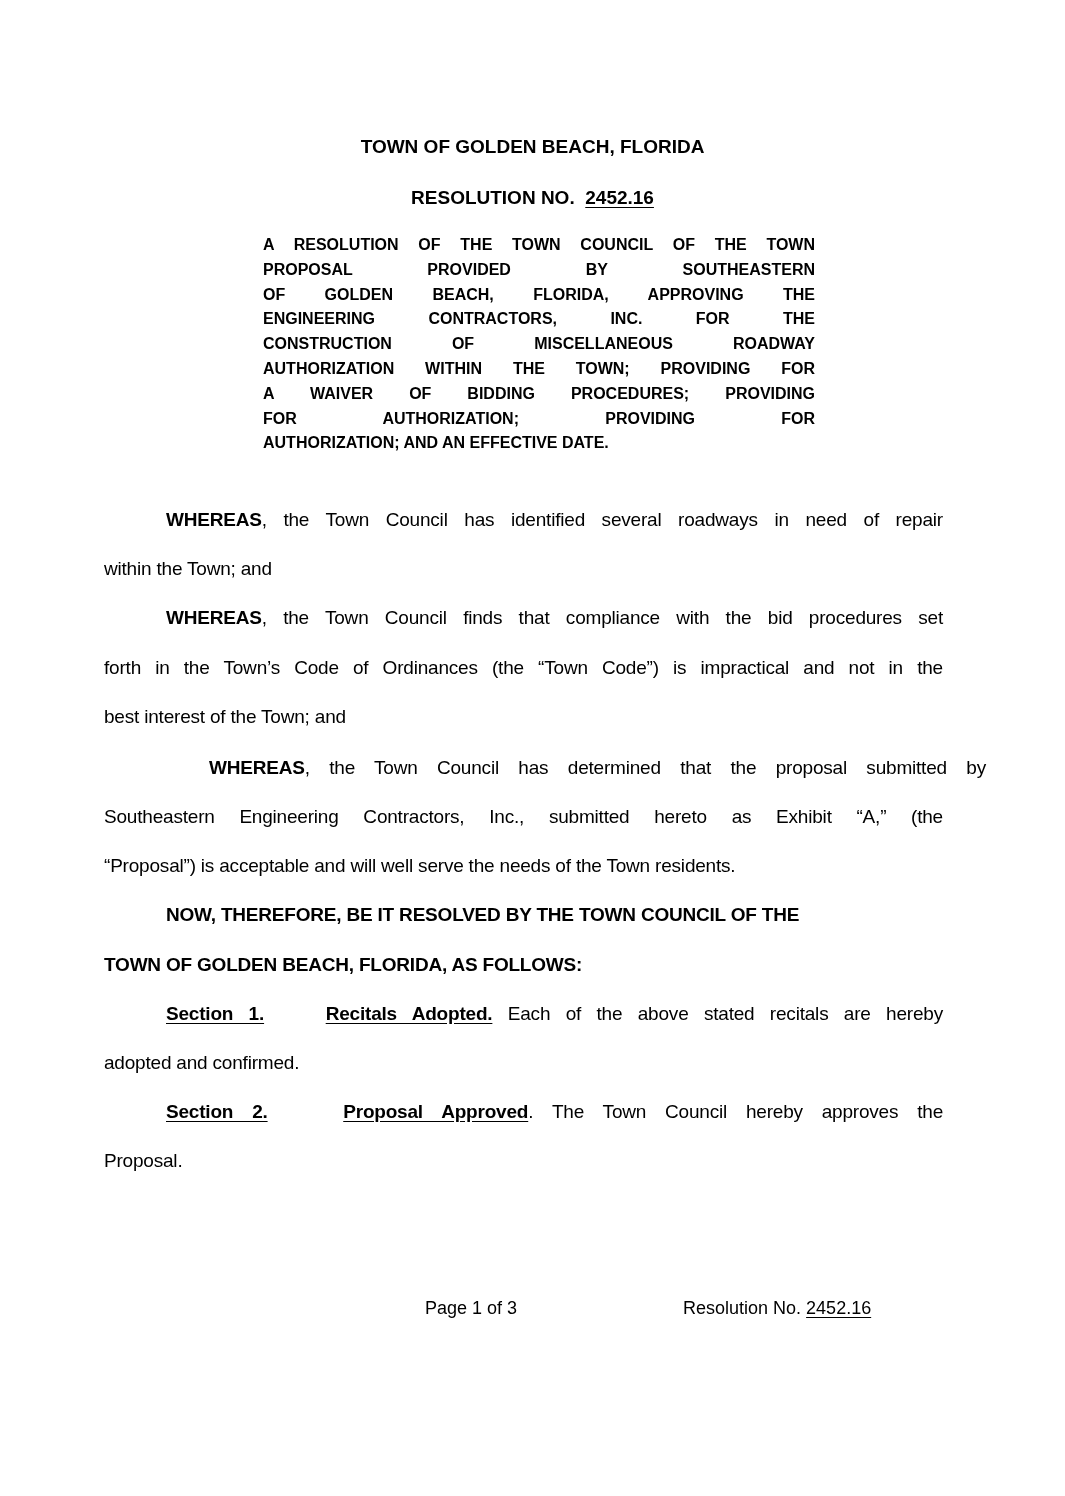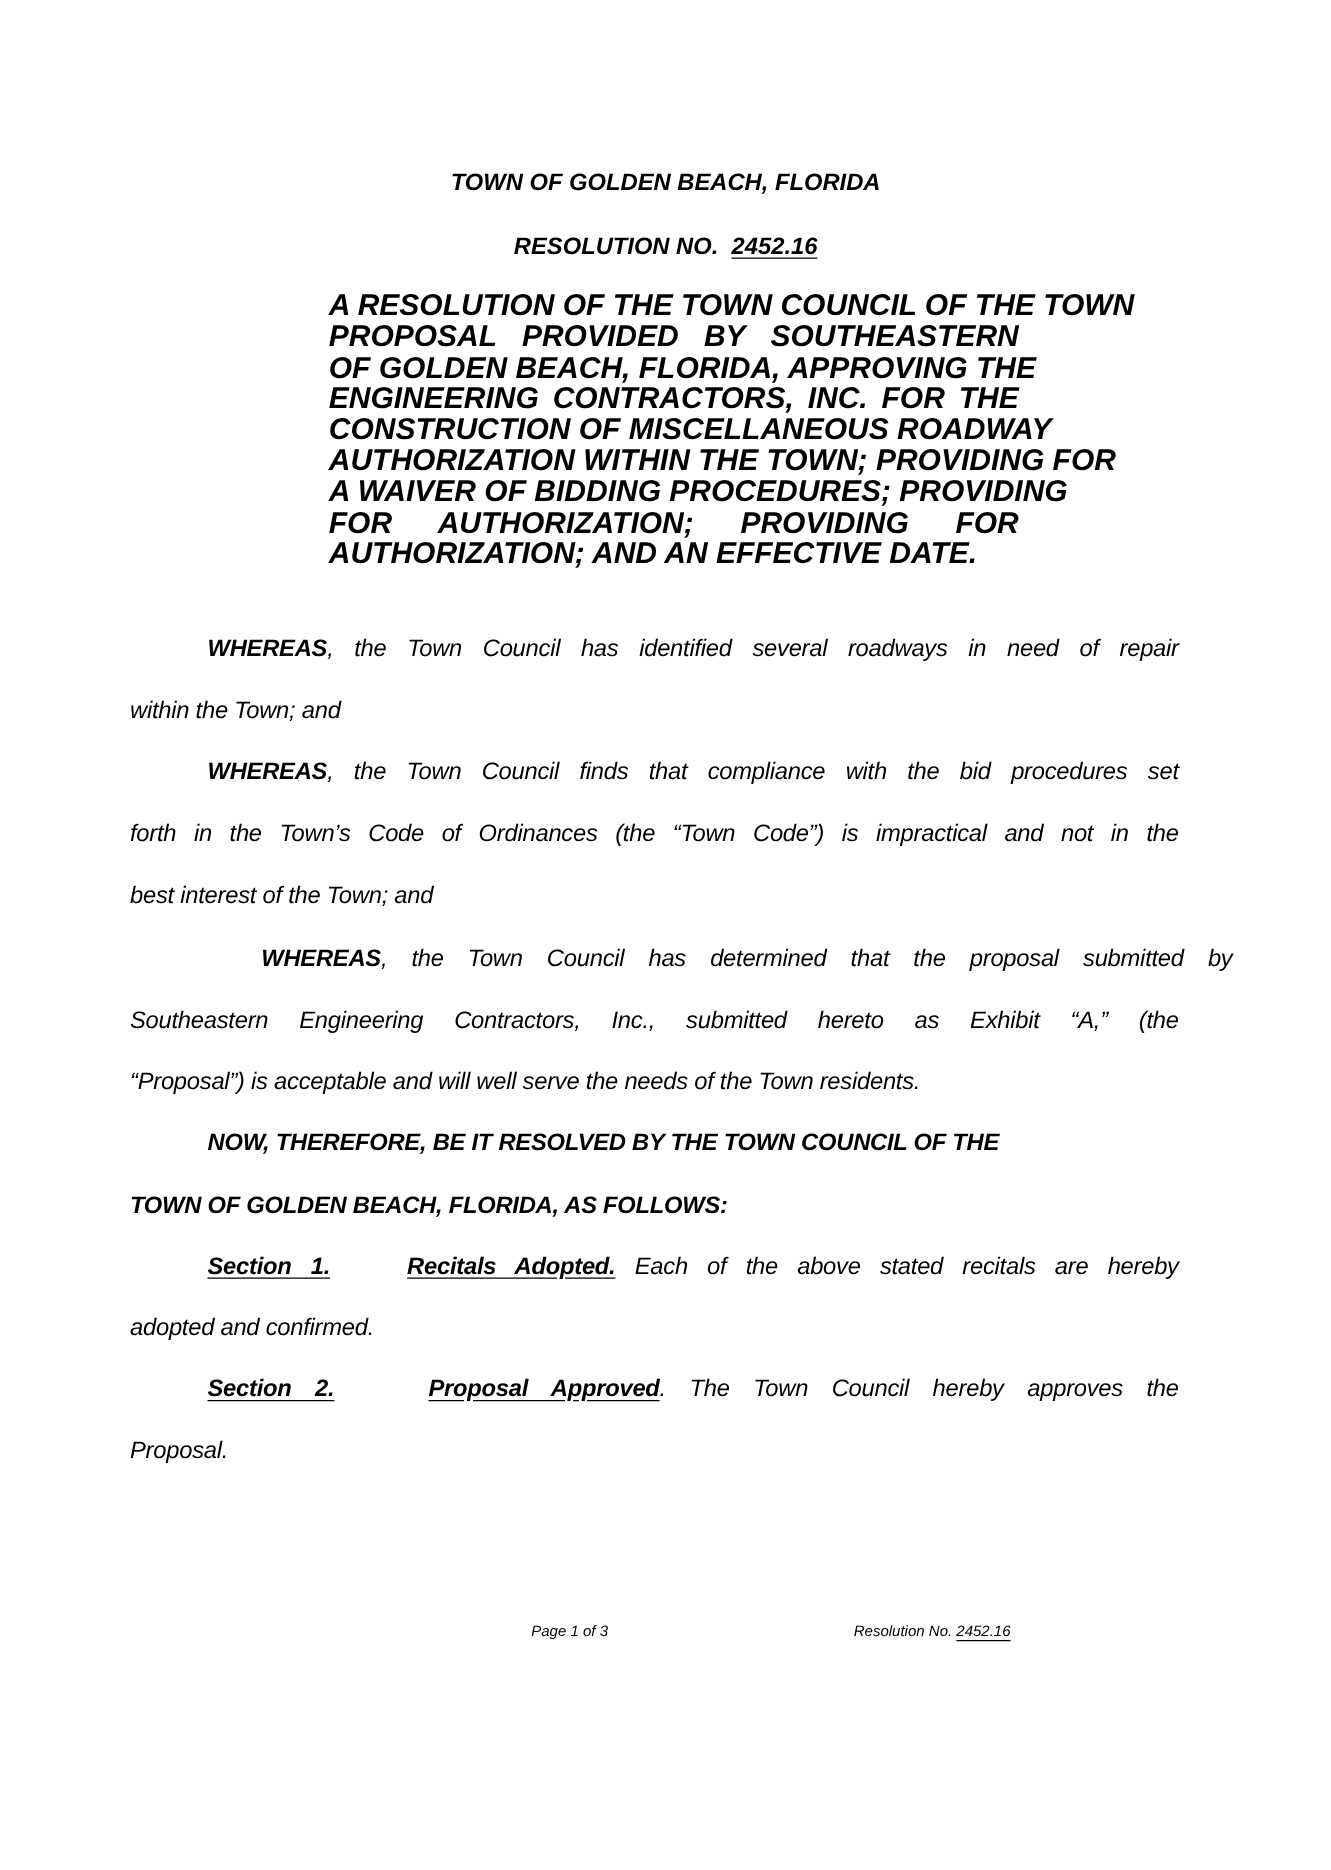--- a/index.html
+++ b/index.html
@@ -1,27 +1,27 @@
 <!DOCTYPE html>
 <html><head>
 <meta charset="utf-8">
 <style>
   html, body { margin:0; padding:0; background:#ffffff; }
   body { width:1065px; height:1496px; position:relative; overflow:hidden; color:#000; font-family:"Liberation Sans", sans-serif; }
-  .abs { position:absolute;font-style:italic; }
+  .abs { position:absolute; }
   .hdr { font-weight:bold; font-size:19px; text-align:center; left:0; width:1065px; }
   .u { text-decoration:underline; text-underline-offset:3px; }
-  .abstract { left:263px; width:552px; font-weight:bold; font-size:24px; line-height:24.8px; }
+  .abstract { left:263px; width:552px; font-weight:bold; font-size:16px; line-height:24.8px; }
   .abstract .line { display:block; text-align:justify; text-align-last:justify; height:24.8px; white-space:nowrap; }
   .abstract .line.last { text-align-last:left; }
   .body-line { font-size:19px; white-space:nowrap; letter-spacing:-0.2px; }
   .j { left:104px; width:839px; text-align:justify; text-align-last:justify; }
   .ind { left:166px; width:777px; text-align:justify; text-align-last:justify; }
   b { font-weight:bold; }
-  .footer { font-size:12px; }
+  .footer { font-size:18px; }
 </style>
 </head>
 <body>
 
 <div class="abs hdr" style="top:136px;">TOWN OF GOLDEN BEACH, FLORIDA</div>
 <div class="abs hdr" style="top:187px;">
   <span>RESOLUTION NO.</span>&nbsp;&nbsp;<span class="u">2452.16</span>
 </div>
 
 <div class="abs abstract" style="top:233px;">

